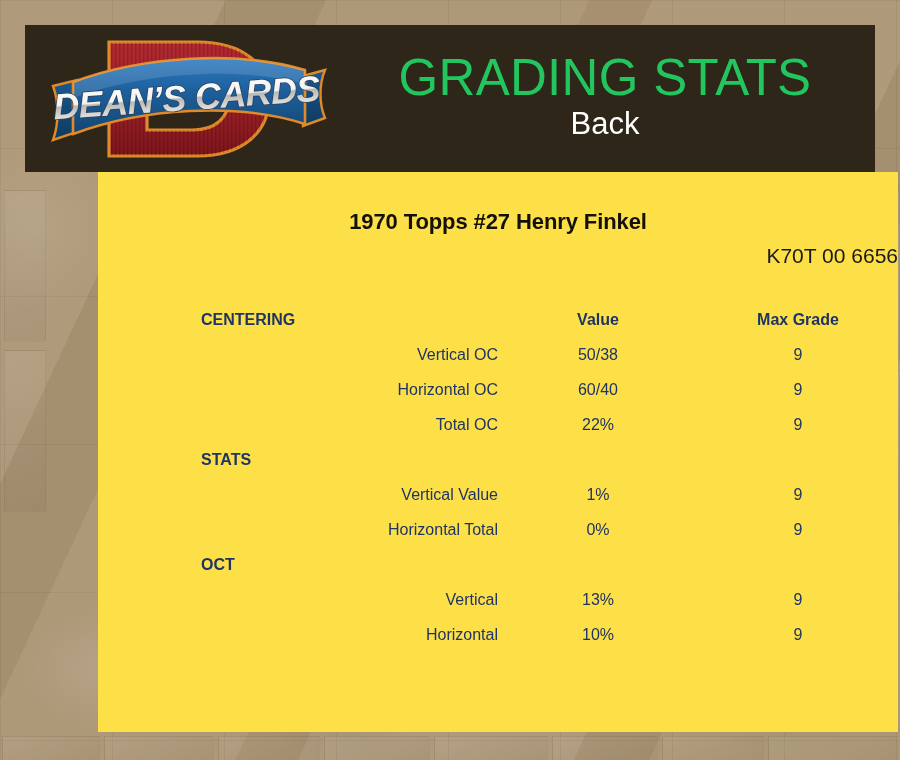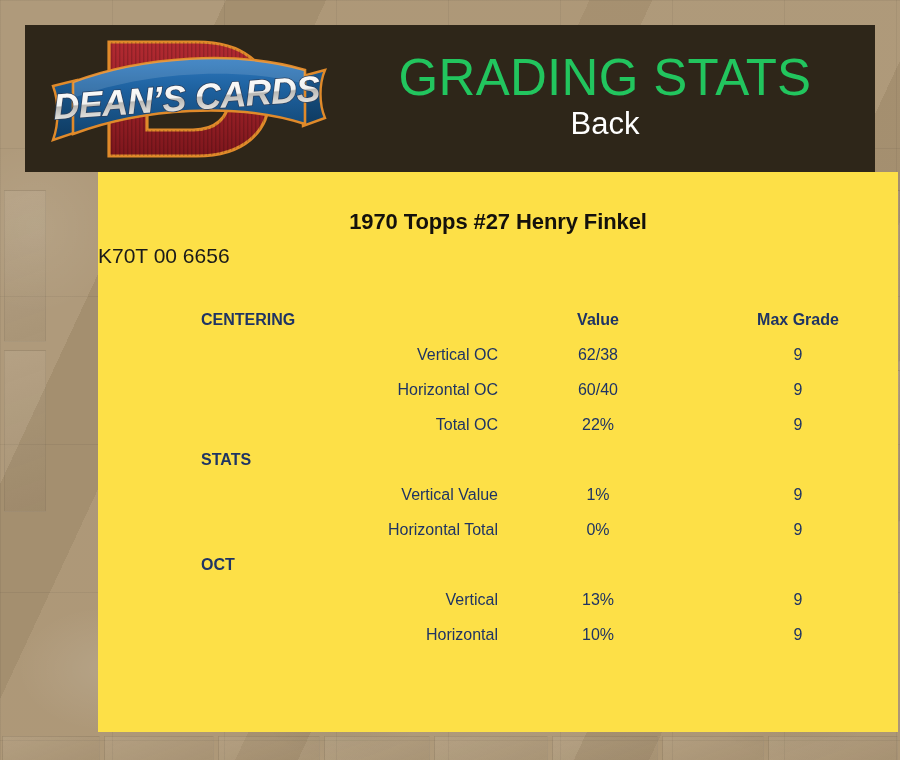--- a/index.html
+++ b/index.html
@@ -107,21 +107,21 @@
 
   #card-title {
     text-align: center;
     font-size: 22px;
     font-weight: bold;
     color: #14110c;
     margin-top: 37px;
     letter-spacing: -0.1px;
   }
   #card-id {
-    text-align: left;
+    text-align: right;
     font-size: 21px;
     font-weight: 400;
     color: #1a1a1a;
     margin-top: 9px;
   }
 
   
   #stats-table {
     margin-top: 34px;
     width: 100%;
@@ -249,21 +249,21 @@
         <col class="c-grade">
     </colgroup>
     <tbody id="stats-body">
         <tr>
           <th class="section-head-label">CENTERING</th>
           <th class="col-head">Value</th>
           <th class="col-head">Max Grade</th>
         </tr>
         <tr>
           <td class="row-label">Vertical OC</td>
-          <td class="row-value">62/38</td>
+          <td class="row-value">50/38</td>
           <td class="row-grade">9</td>
         </tr>
         <tr>
           <td class="row-label">Horizontal OC</td>
           <td class="row-value">60/40</td>
           <td class="row-grade">9</td>
         </tr>
         <tr>
           <td class="row-label">Total OC</td>
           <td class="row-value">22%</td>

